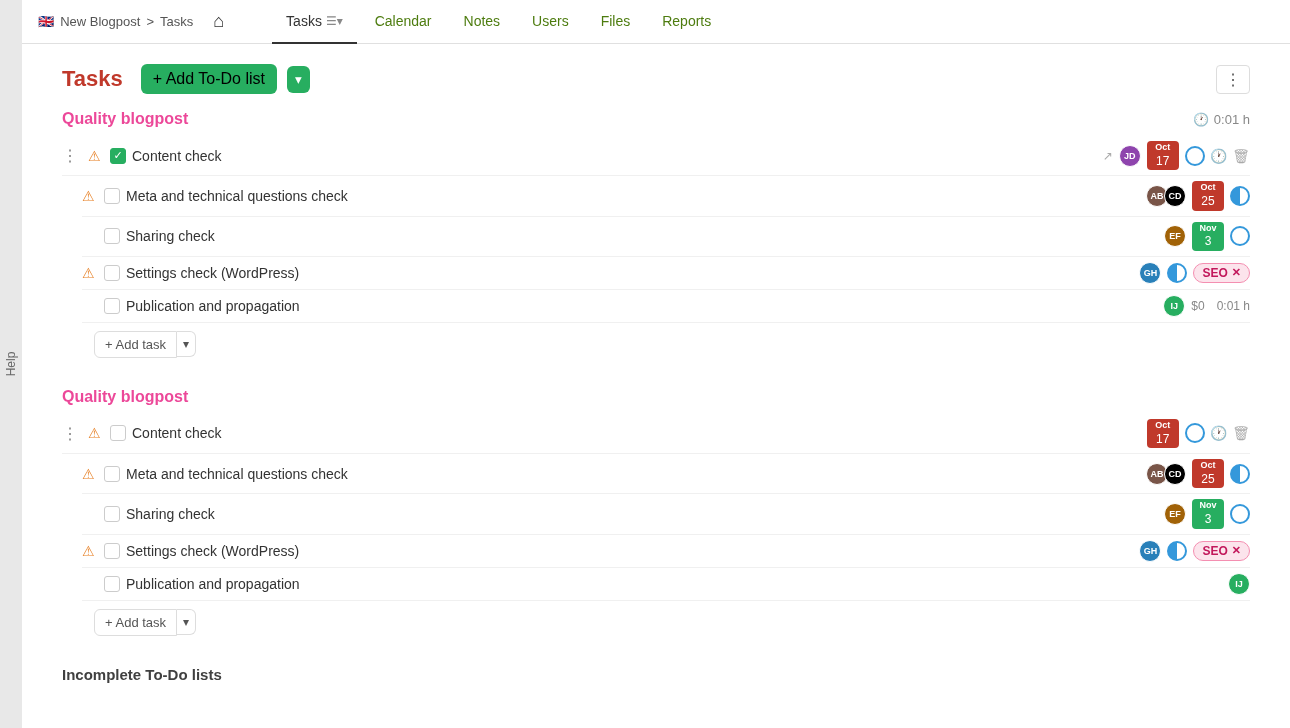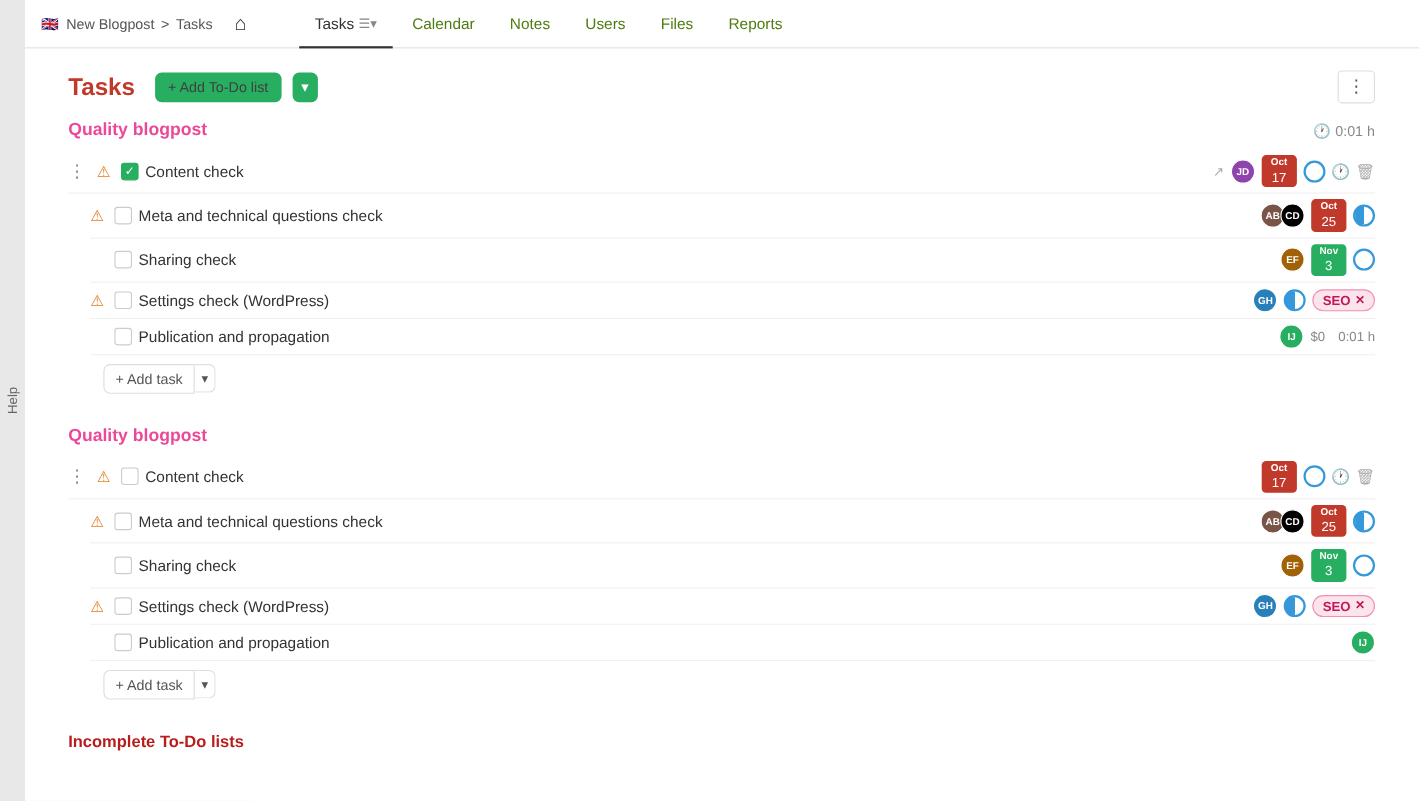--- a/index.html
+++ b/index.html
@@ -31,22 +31,22 @@
     .nav-tab .tab-icon { margin-left: 4px; font-size: 12px; color: #888; }
 
     
     .main { margin-left: 22px; margin-top: 44px; padding: 20px 40px; background: #fff; min-height: calc(100vh - 44px); }
 
     
     .tasks-header { display: flex; align-items: center; justify-content: space-between; margin-bottom: 16px; }
     .tasks-title { font-size: 22px; font-weight: 600; color: #c0392b; }
     .btn-add-todo {
       display: flex; align-items: center; gap: 4px;
-      background: #27ae60; color: #404040; border: none; border-radius: 6px;
-      padding: 6px 12px; font-size: 13px; cursor: pointer; margin-left: 10px;
+      background: #27ae60; color: #000000; border: none; border-radius: 6px;
+      padding: 6px 12px; font-size: 16px; cursor: pointer; margin-left: 10px;
     }
     .btn-add-todo-arrow {
       background: #27ae60; color: #fff; border: none; border-radius: 6px;
       padding: 6px 8px; cursor: pointer; margin-left: 2px;
     }
     .btn-more { background: none; border: 1px solid #ddd; border-radius: 4px; padding: 4px 8px; cursor: pointer; font-size: 16px; color: #555; }
 
     
     .section { margin-bottom: 30px; }
     .section-header { display: flex; align-items: center; justify-content: space-between; margin-bottom: 8px; }
@@ -129,21 +129,21 @@
       padding: 5px 10px; font-size: 13px; cursor: pointer; color: #555;
     }
     .btn-add-task-arrow {
       background: none; border: 1px solid #ddd; border-left: none;
       border-radius: 0 6px 6px 0; padding: 5px 6px; cursor: pointer; font-size: 12px; color: #555;
     }
     .add-task-group { display: flex; align-items: center; margin-top: 8px; margin-left: 20px; }
     .add-task-group .btn-add-task { border-radius: 6px 0 0 6px; margin-top: 0; margin-left: 12px; }
 
     
-    .incomplete-heading { font-size: 15px; font-weight: 600; color: #b91c1c; margin-top: 16px; }
+    .incomplete-heading { font-size: 15px; font-weight: 600; color: #404040; margin-top: 16px; }
   </style>
 </head>
 <body>
 
 <div class="help-sidebar">
   <span>Help</span>
 </div>
 
 <nav class="top-nav">
   <div class="breadcrumb">

